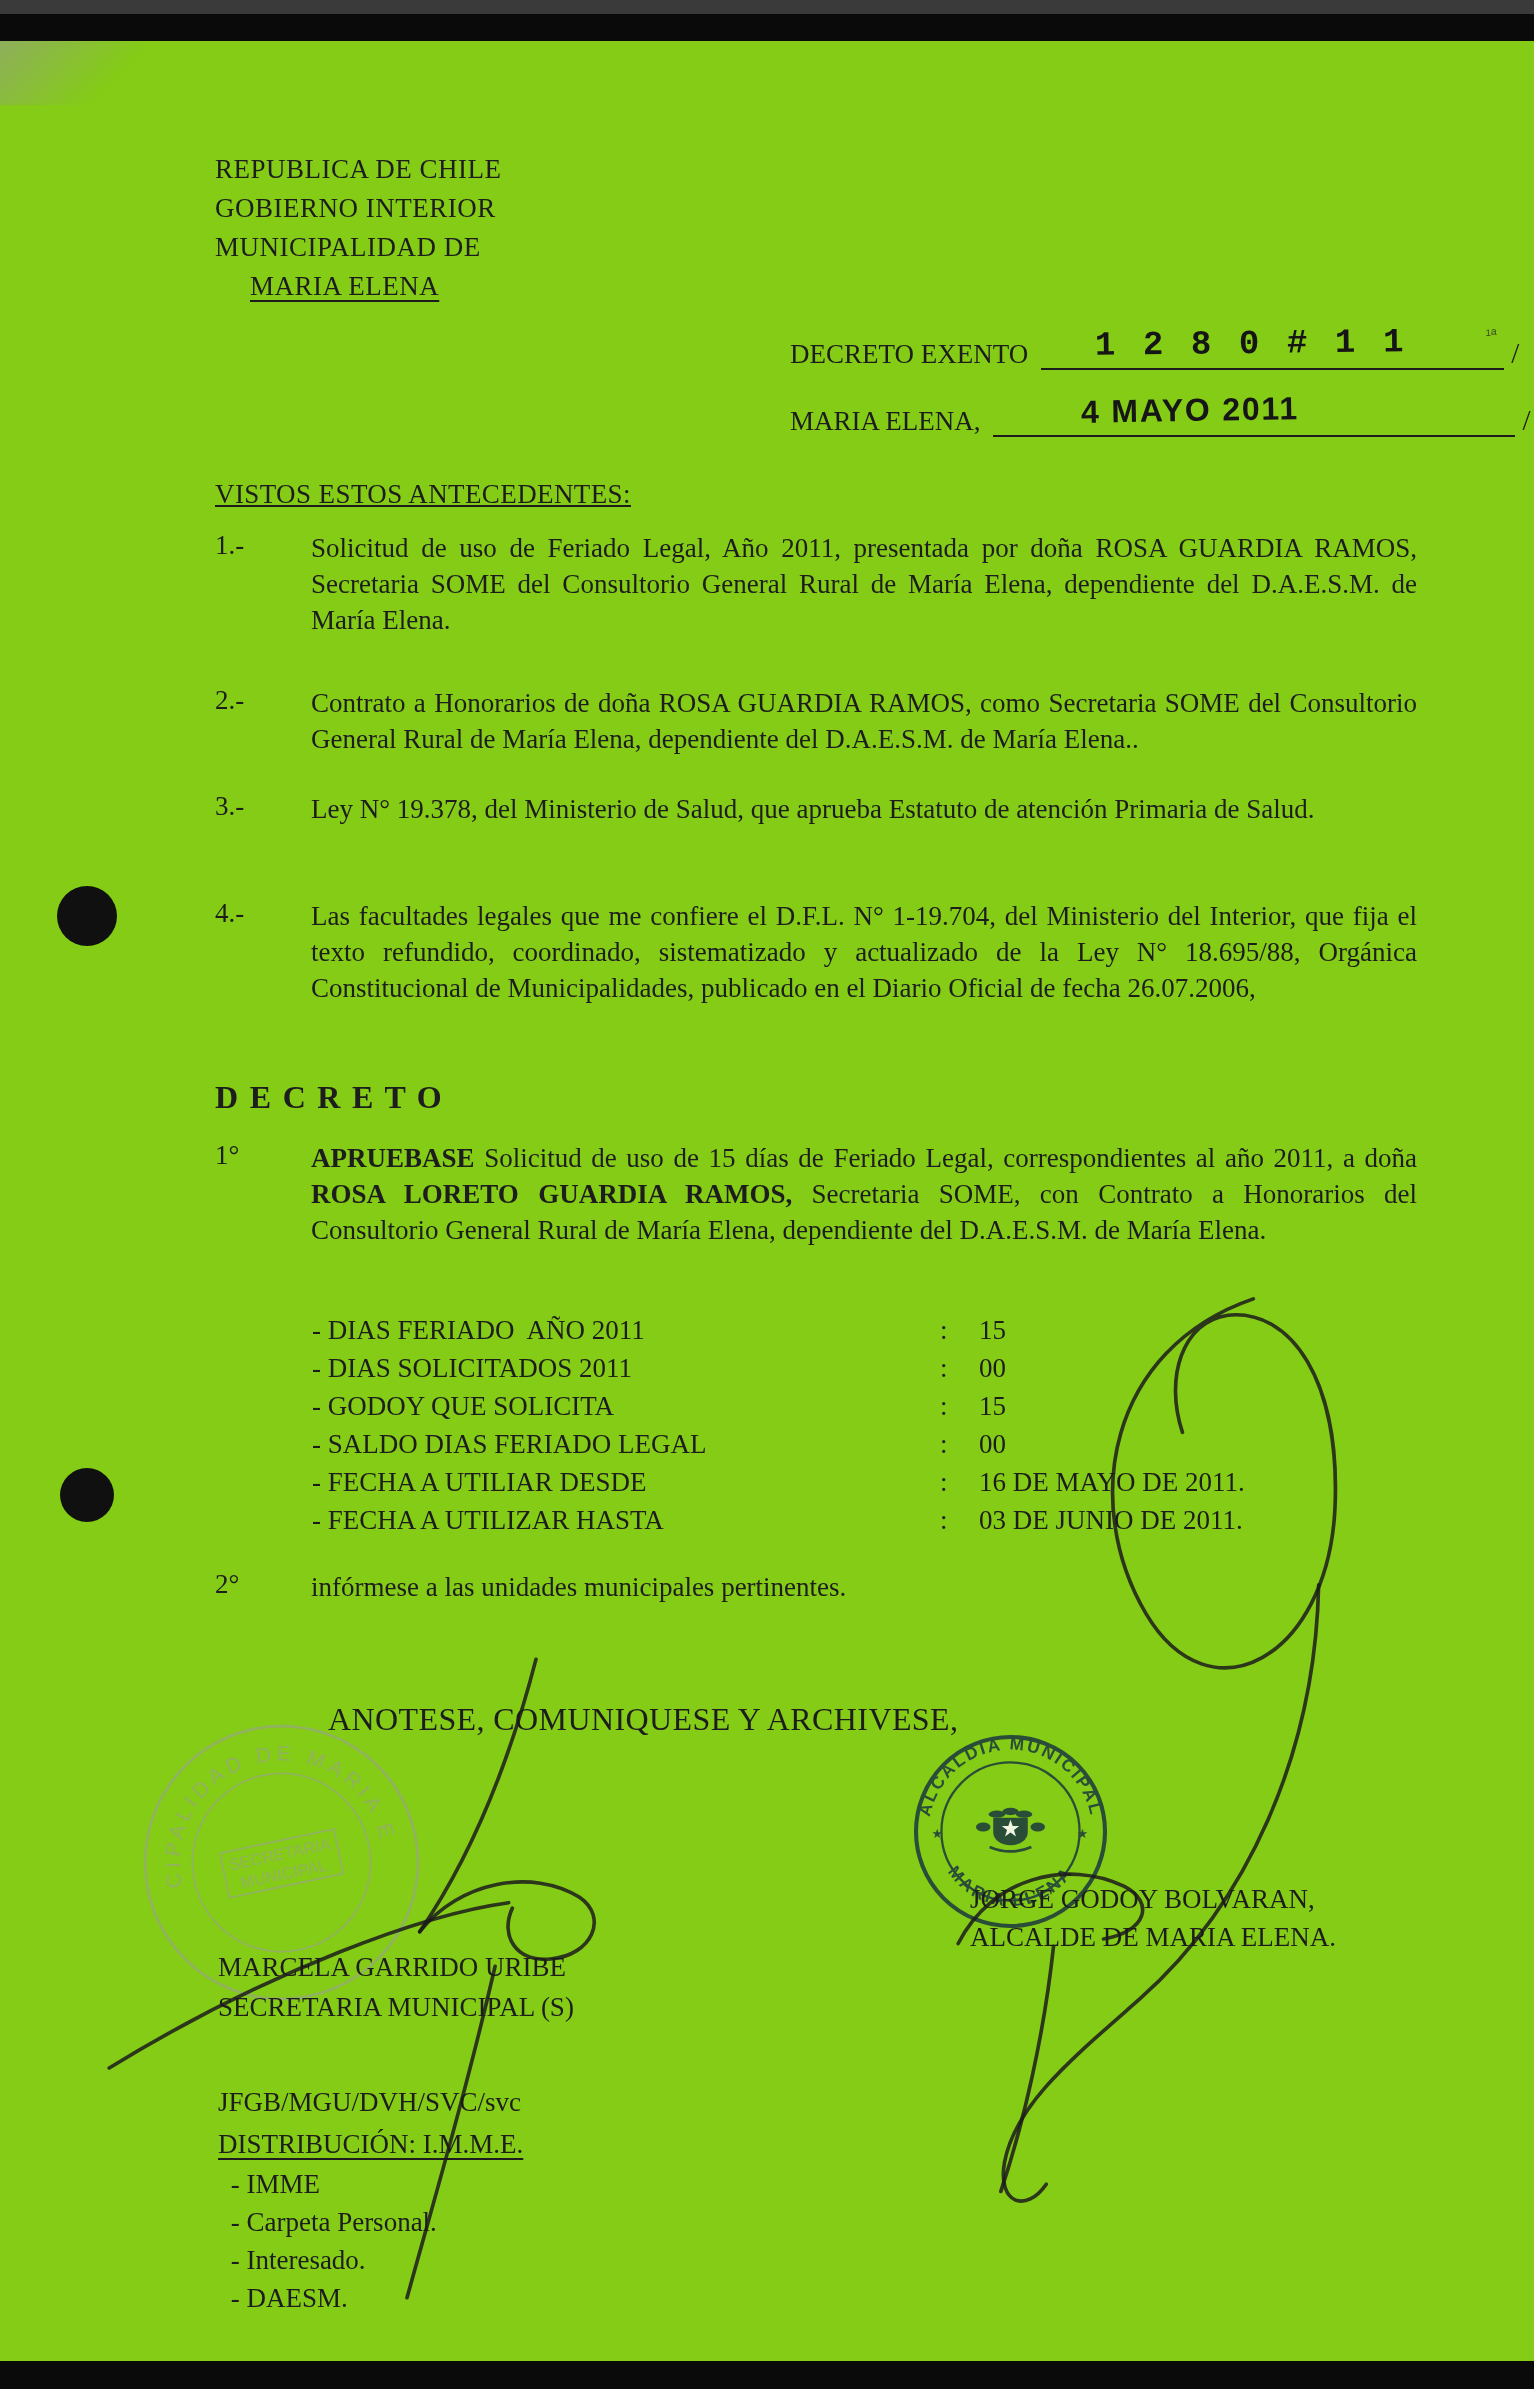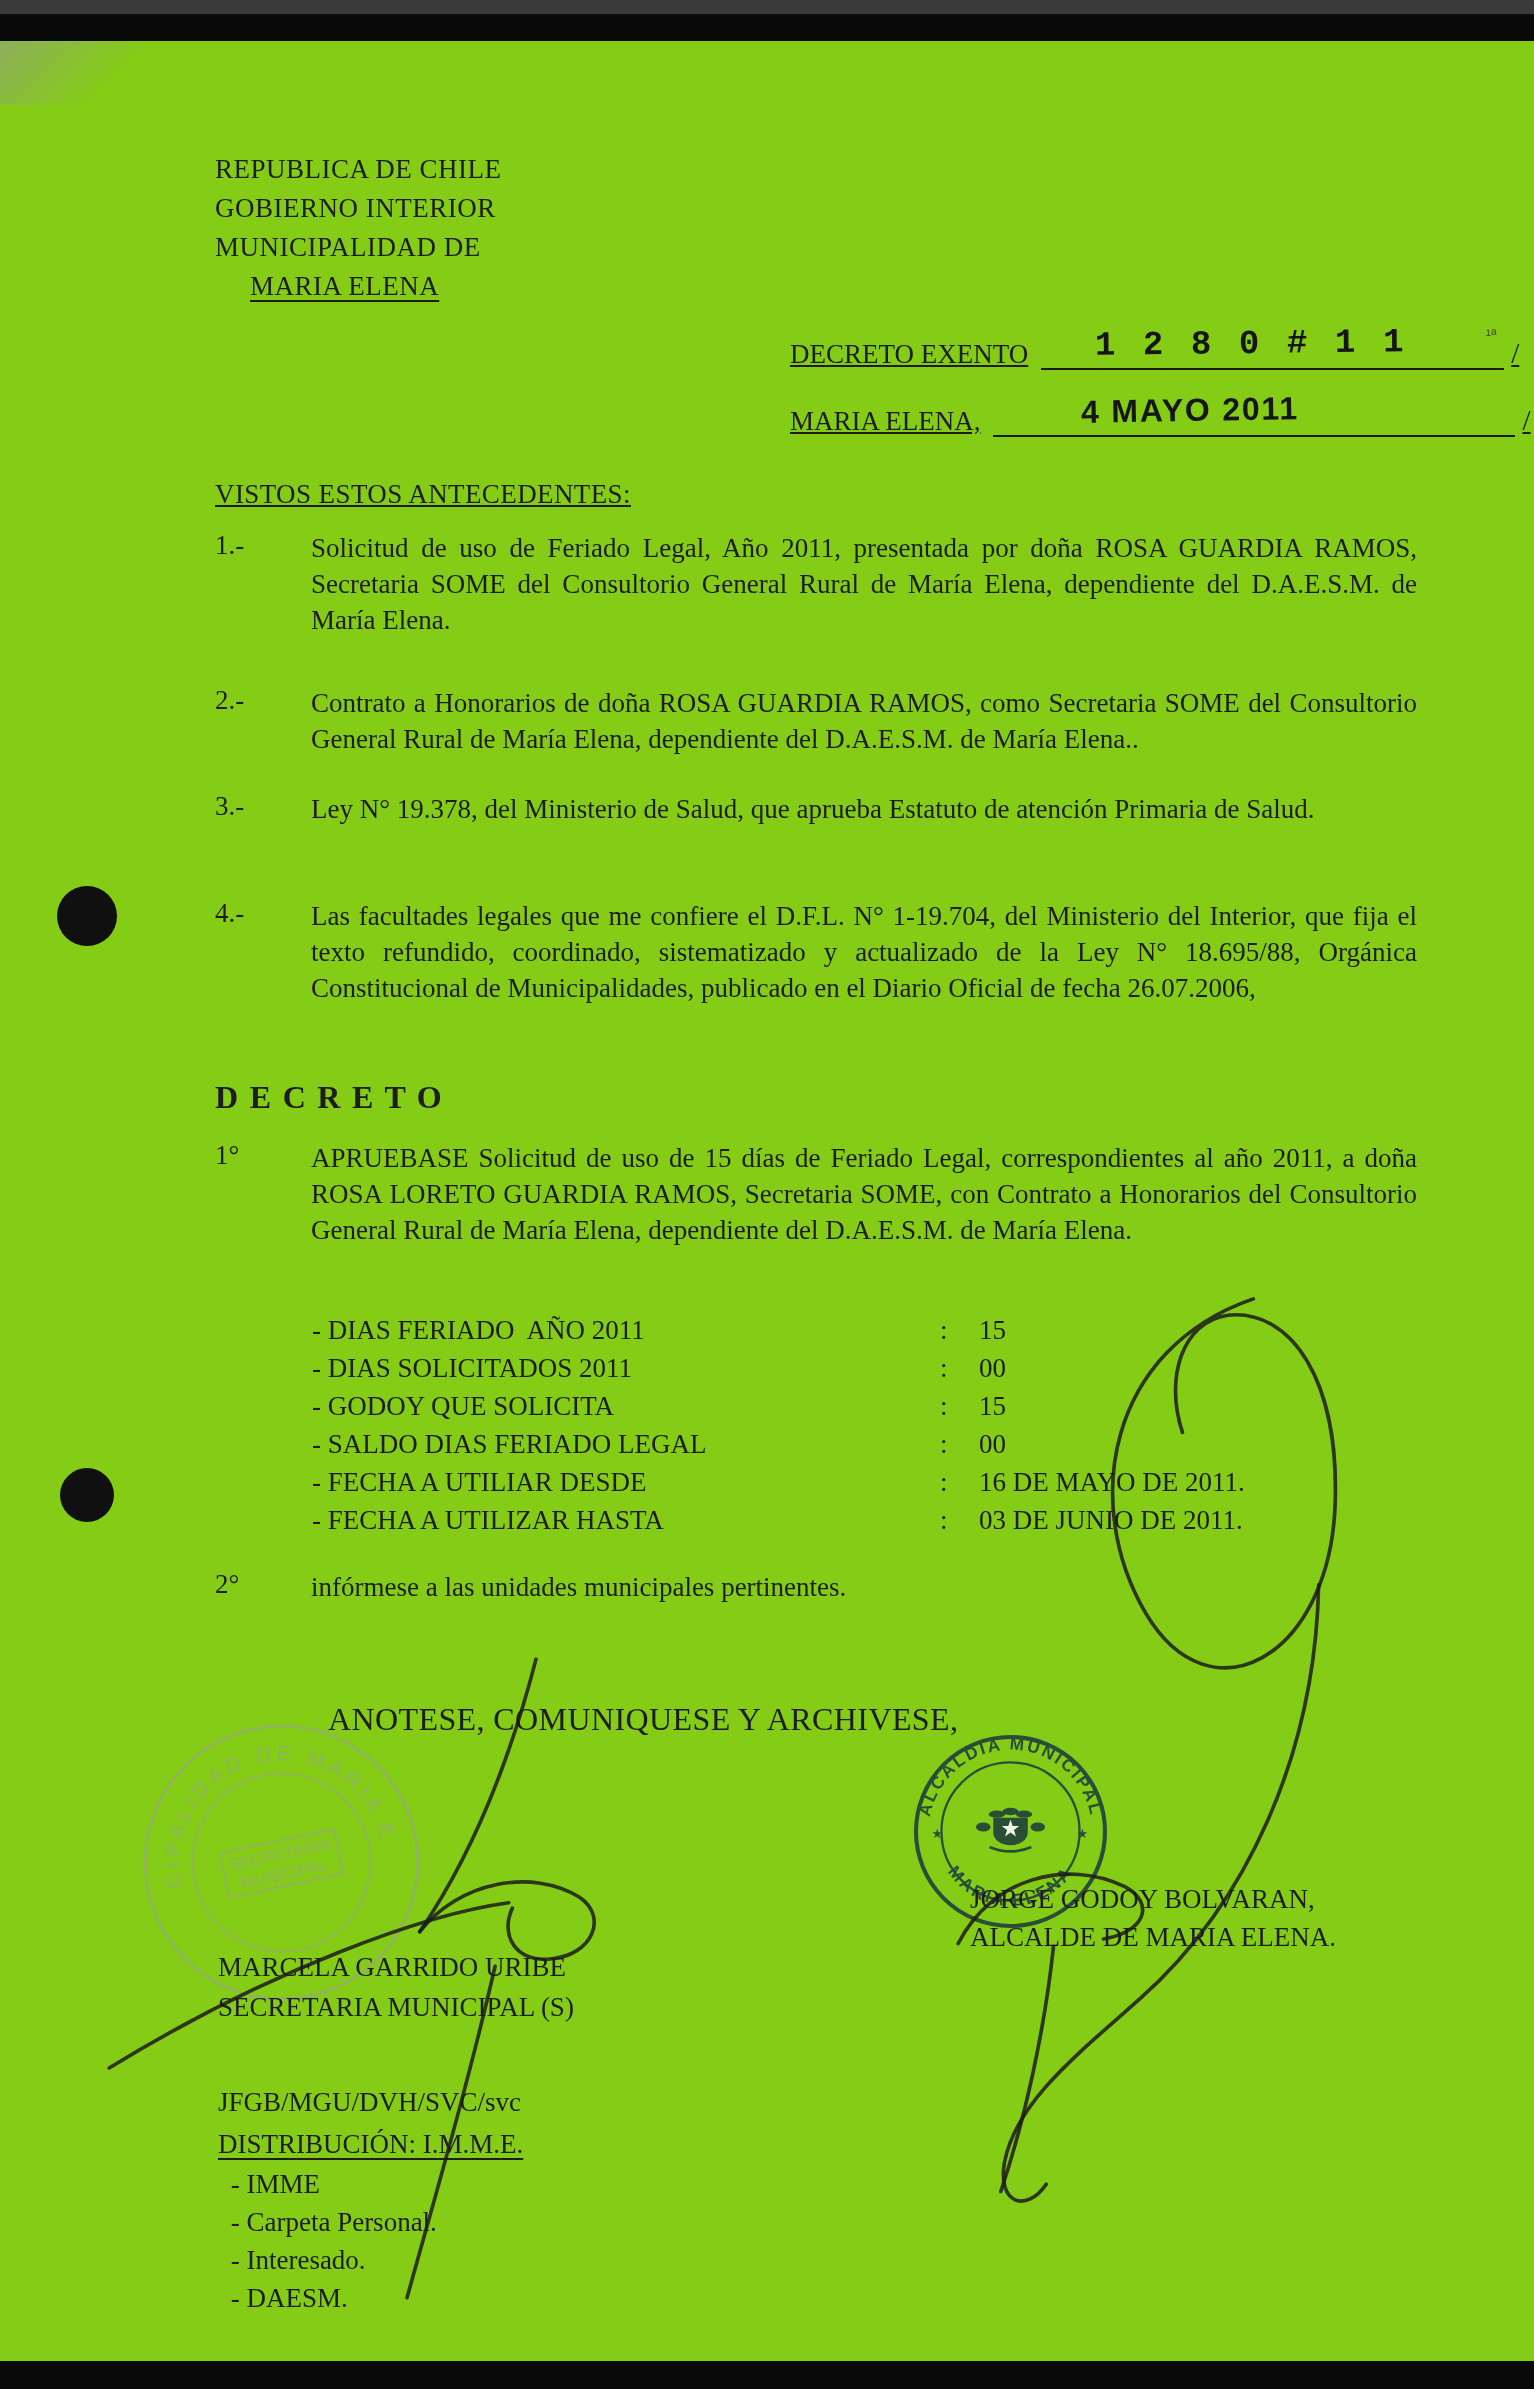--- a/index.html
+++ b/index.html
@@ -19,21 +19,21 @@
     background:linear-gradient(135deg,rgba(150,150,148,.55),rgba(150,150,148,0) 70%);z-index:1;}
   .hole{position:absolute;background:#101010;border-radius:50%;z-index:2;}
   .hole.h1{left:57px;top:872px;width:60px;height:60px;}
   .hole.h2{left:60px;top:1454px;width:54px;height:54px;}
 
   .abs{position:absolute;z-index:3;}
 
   .header-block{left:215px;top:136px;line-height:39px;font-size:27px;letter-spacing:0.5px;}
   .header-block .city{padding-left:35px;text-decoration:underline;text-underline-offset:4.5px;}
 
-  .stamp-row{display:flex;align-items:flex-end;text-decoration:underline;}
+  .stamp-row{display:flex;align-items:flex-end;}
   .stamp-row .label{font-size:27px;white-space:nowrap;margin-right:12.7px;}
   .uline{position:relative;display:inline-block;border-bottom:2.3px solid #1c1c1c;height:47px;}
   .decree-row{left:790px;top:307px;}
   .decree-row .uline{width:463px;}
   .decree-num{
     position:absolute;left:54px;bottom:5.4px;white-space:nowrap;
     font-family:"Liberation Mono","DejaVu Sans Mono",monospace;
     font-weight:bold;font-size:34px;letter-spacing:3.6px;color:#151515;
     transform:rotate(-.6deg);
   }
@@ -59,21 +59,21 @@
   .it3{left:215px;top:777px;}
   .it4{left:215px;top:884px;}
 
   .decreto-title{left:215px;top:1065px;font-size:32px;font-weight:bold;letter-spacing:1.8px;}
 
   .art{display:flex;width:1202px;}
   .art .num{flex:0 0 96px;font-size:27px;}
   .art .txt{flex:1;font-size:27px;line-height:36px;text-align:justify;}
   .art1{left:215px;top:1126px;}
   .art2{left:215px;top:1555px;}
-  .b{font-weight:normal;}
+  .b{font-weight:bold;}
 
   .days{left:312px;top:1297px;width:1108px;font-size:27px;line-height:38px;}
   .day-row{display:flex;}
   .day-row .dl{flex:0 0 628px;white-space:pre-wrap;}
   .day-row .dc{flex:0 0 39px;}
   .day-row .dv{flex:1;white-space:nowrap;}
 
   .closing-line{left:328px;top:1687px;font-size:32px;letter-spacing:0.4px;}
 
   .sig-left-block{left:218px;top:1933px;font-size:27px;line-height:40px;z-index:3;}

